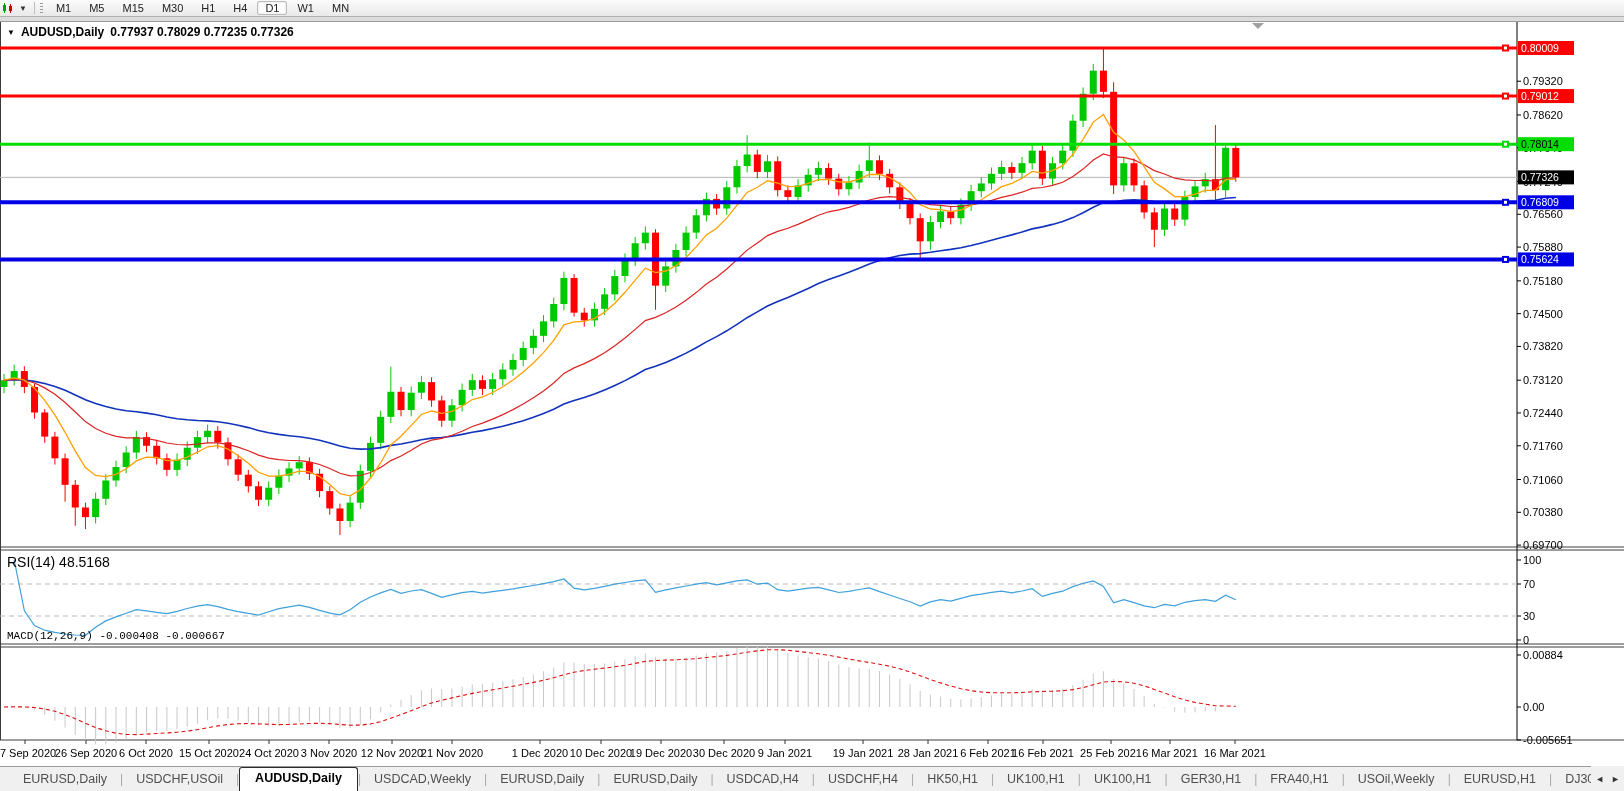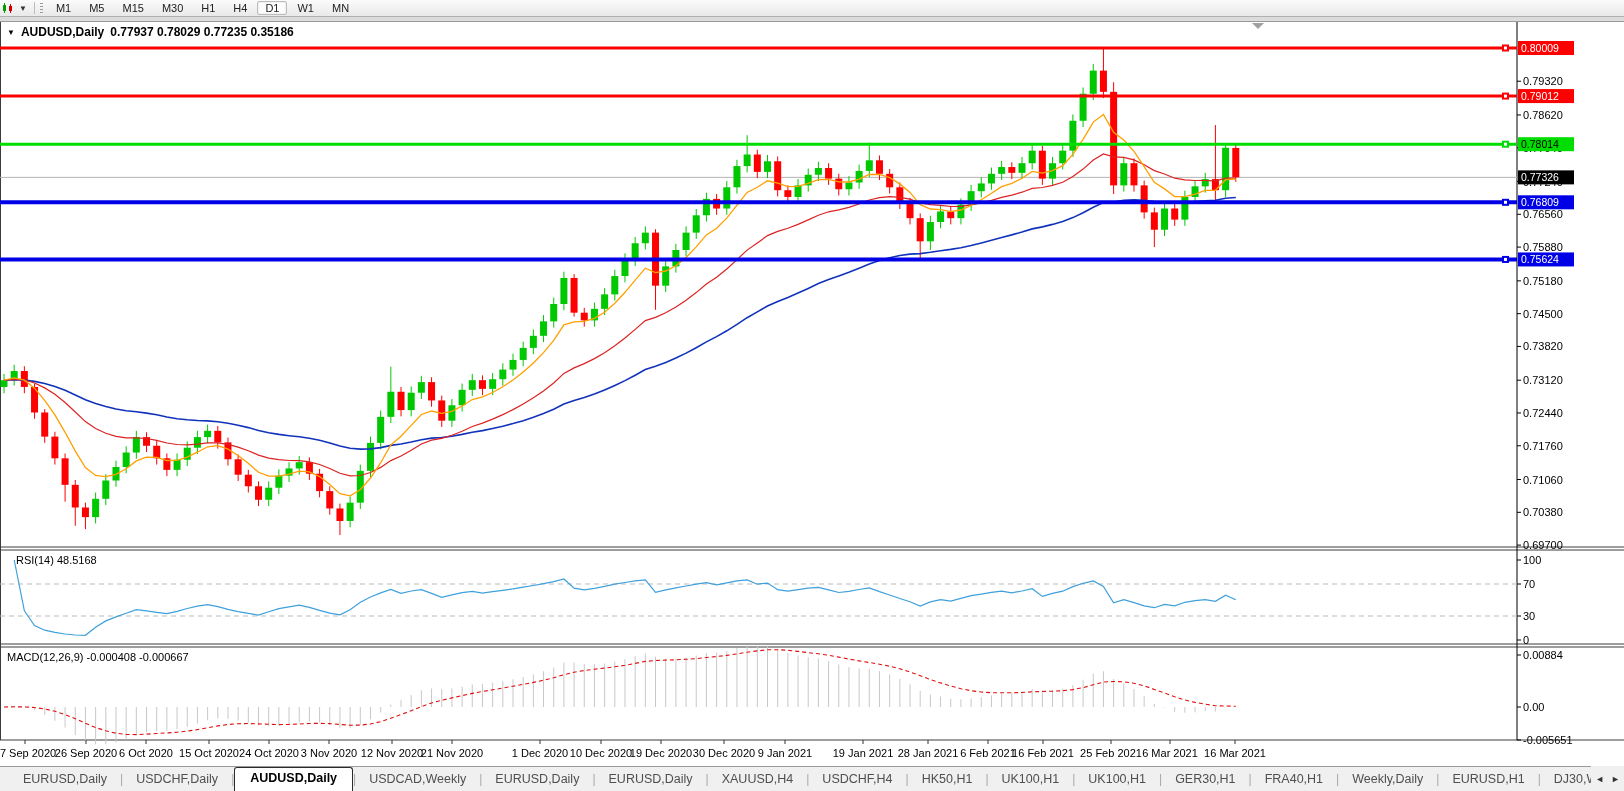--- a/index.html
+++ b/index.html
@@ -16,22 +16,22 @@
     background:repeating-linear-gradient(to bottom,#9a9a9a 0 1px,transparent 1px 3px);}
   .tf-btn{padding:0 7px;height:14px;line-height:13px;margin:0 1px;border:1px solid transparent;
     border-radius:2px;cursor:default;}
   .tf-btn.active{background:#fdfdfd;border-color:#bcbcbc;box-shadow:inset 0 0 2px #d5d5d5;}
   #topstrip{position:absolute;top:16px;left:0;width:100%;height:5px;z-index:2;
     background:#dcdcdc;border-bottom:1px solid #9a9a9a;}
   
   #chart-title{position:absolute;top:25px;left:7px;z-index:2;font-size:12px;font-weight:bold;
     color:#000;display:flex;align-items:center;gap:6px;}
   #chart-title .tri{font-size:8px;}
-  #rsi-label{position:absolute;top:554px;left:16px;z-index:2;font-size:11px;color:#000;}
-  #macd-label{position:absolute;top:651px;left:7px;z-index:2;font-size:11px;color:#000;}
+  #rsi-label{position:absolute;top:554px;left:7px;z-index:2;font-size:14px;color:#000;}
+  #macd-label{position:absolute;top:630px;left:7px;z-index:2;font-size:11px;color:#000;font-family:Liberation Mono, monospace;}
   svg#chart{position:absolute;top:0;left:0;z-index:1;}
   
   #tabbar{position:absolute;bottom:0;left:0;width:100%;height:25px;z-index:3;background:#f0f0f0;
     border-top:1px solid #9a9a9a;display:flex;align-items:flex-end;padding-left:10px;
     box-sizing:border-box;overflow:hidden;white-space:nowrap;}
   .tab{font-size:12.5px;color:#4f4f4f;padding:3px 13px 5px;cursor:default;}
   .tab.active{background:#fff;border:1px solid #2b2b2b;border-bottom:none;
     border-radius:3px 3px 0 0;font-weight:bold;color:#000;padding:3px 15px 6px;margin-top:-2px;}
   .tab-sep{color:#a8a8a8;font-size:12px;padding-bottom:5px;}
   #tab-arrows{position:absolute;right:0;bottom:0;height:25px;display:flex;align-items:center;
@@ -561,53 +561,53 @@
       <text x="988" y="757" font-size="11" fill="#000" font-family="&quot;Liberation Sans&quot;,sans-serif" text-anchor="middle">6 Feb 2021</text>
       <text x="1043" y="757" font-size="11" fill="#000" font-family="&quot;Liberation Sans&quot;,sans-serif" text-anchor="middle">16 Feb 2021</text>
       <text x="1111" y="757" font-size="11" fill="#000" font-family="&quot;Liberation Sans&quot;,sans-serif" text-anchor="middle">25 Feb 2021</text>
       <text x="1170" y="757" font-size="11" fill="#000" font-family="&quot;Liberation Sans&quot;,sans-serif" text-anchor="middle">6 Mar 2021</text>
       <text x="1235" y="757" font-size="11" fill="#000" font-family="&quot;Liberation Sans&quot;,sans-serif" text-anchor="middle">16 Mar 2021</text>
     </svg>
 
   <div id="chart-title">
     <span class="tri">▼</span>
     <span>AUDUSD,Daily</span>
-    <span>0.77937 0.78029 0.77235 0.35186</span>
+    <span>0.77937 0.78029 0.77235 0.77326</span>
   </div>
   <div id="rsi-label">RSI(14) 48.5168</div>
   <div id="macd-label">MACD(12,26,9) -0.000408 -0.000667</div>
 
   <div id="tabbar">
       <span class="tab">EURUSD,Daily</span>
       <span class="tab-sep">|</span>
-      <span class="tab">USDCHF,Daily</span>
+      <span class="tab">USDCHF,USOil</span>
       <span class="tab-sep">|</span>
       <span class="tab active">AUDUSD,Daily</span>
       <span class="tab-sep">|</span>
       <span class="tab">USDCAD,Weekly</span>
       <span class="tab-sep">|</span>
       <span class="tab">EURUSD,Daily</span>
       <span class="tab-sep">|</span>
       <span class="tab">EURUSD,Daily</span>
       <span class="tab-sep">|</span>
-      <span class="tab">XAUUSD,H4</span>
+      <span class="tab">USDCAD,H4</span>
       <span class="tab-sep">|</span>
       <span class="tab">USDCHF,H4</span>
       <span class="tab-sep">|</span>
       <span class="tab">HK50,H1</span>
       <span class="tab-sep">|</span>
       <span class="tab">UK100,H1</span>
       <span class="tab-sep">|</span>
       <span class="tab">UK100,H1</span>
       <span class="tab-sep">|</span>
       <span class="tab">GER30,H1</span>
       <span class="tab-sep">|</span>
       <span class="tab">FRA40,H1</span>
       <span class="tab-sep">|</span>
-      <span class="tab">Weekly,Daily</span>
+      <span class="tab">USOil,Weekly</span>
       <span class="tab-sep">|</span>
       <span class="tab">EURUSD,H1</span>
       <span class="tab-sep">|</span>
       <span class="tab">DJ30,Weekly</span>
       <span class="tab-sep">|</span>
       <span class="tab">CHINA300,H1</span>
     </div>
   <div id="tab-arrows">
     <span class="tab-arrow">◄</span>
     <span class="tab-arrow">►</span>

